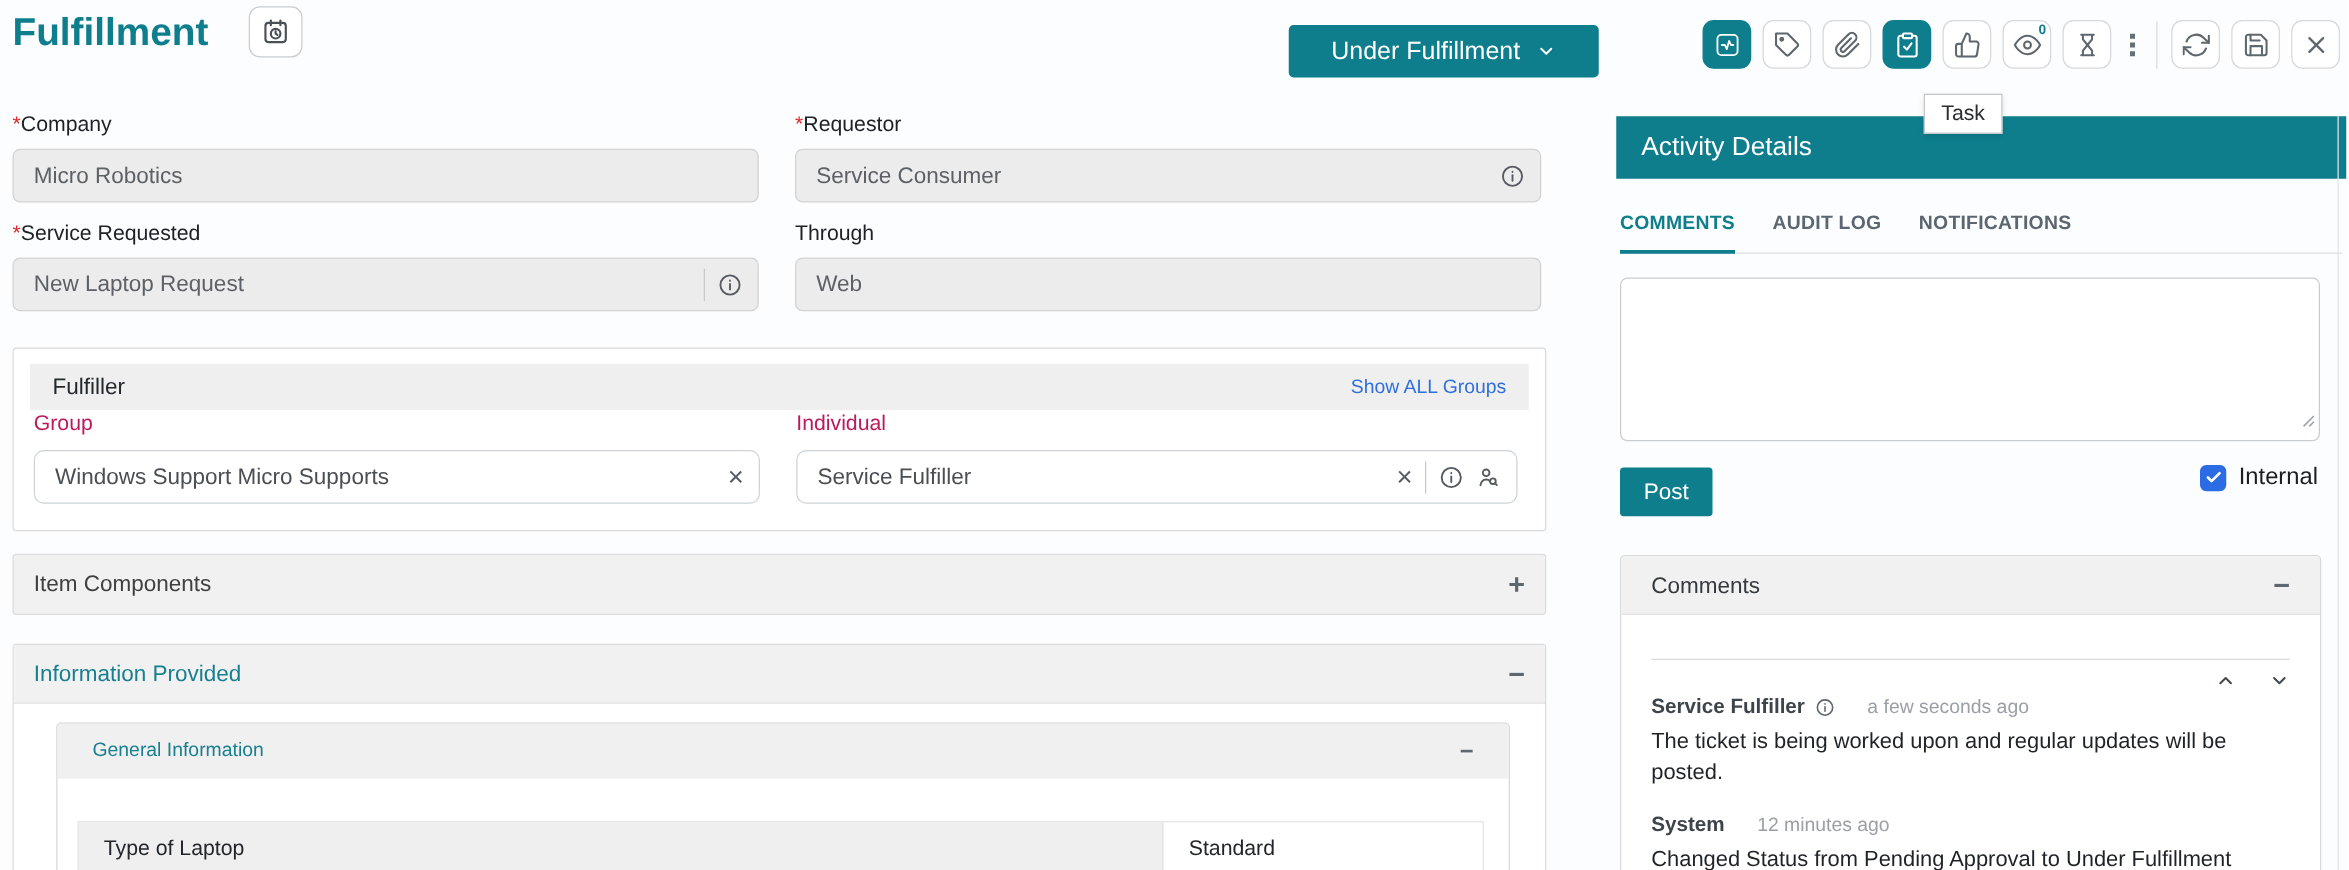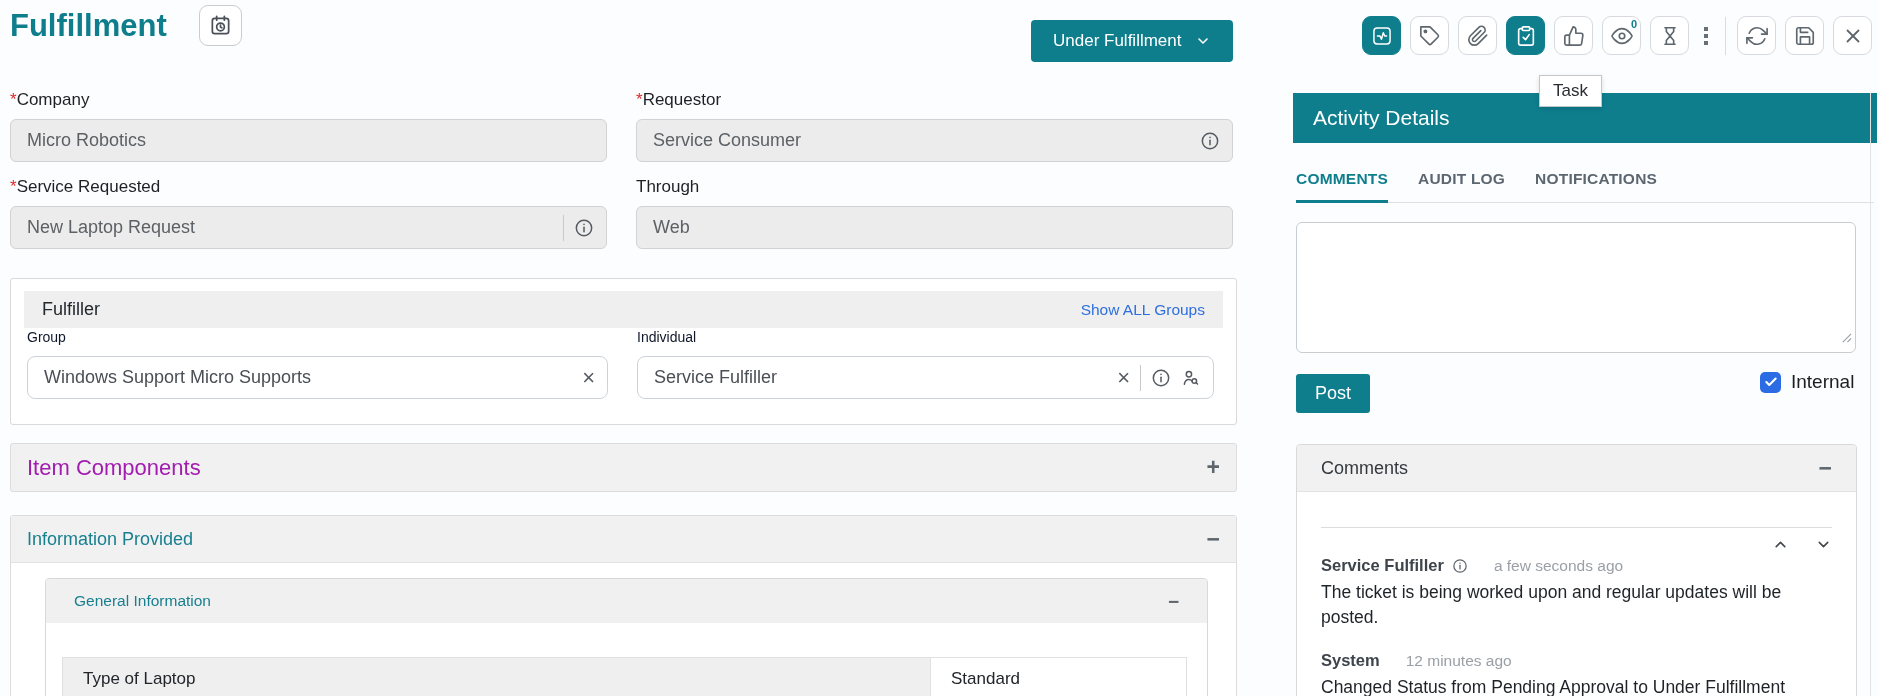--- a/index.html
+++ b/index.html
@@ -15,21 +15,21 @@
   .app{position:relative;width:1879px;height:696px;background:#fcfdff;overflow:hidden;}
 
   
   .title-row{position:absolute;left:10px;top:5px;display:flex;align-items:center;gap:32px;}
   .page-title{font-size:31px;font-weight:600;color:var(--teal);}
   .cal-btn{width:43px;height:41px;border:1px solid #c8cdd2;border-radius:9px;background:#fff;color:#4a5057;display:flex;align-items:center;justify-content:center;cursor:pointer;}
   .breadcrumb{position:absolute;left:10px;top:46px;font-size:17px;}
   .breadcrumb a{color:var(--link);text-decoration:none;cursor:pointer;}
   .breadcrumb .sep{color:var(--link);margin:0 5px;}
 
-  .status-btn{position:absolute;left:1031px;top:20px;height:42px;background:var(--teal);color:#fff;border:none;border-radius:4px;font-size:17px;font-family:inherit;padding:0 22px;display:flex;align-items:center;gap:13px;cursor:pointer;}
+  .status-btn{position:absolute;left:1031px;top:20px;height:42px;background:var(--teal);color:#fff;border:none;border-radius:4px;font-size:20px;font-family:inherit;padding:0 34px;display:flex;align-items:center;gap:13px;cursor:pointer;}
 
   .toolbar{position:absolute;left:1362px;top:16px;display:flex;align-items:center;gap:9px;}
   .tool-btn{width:39px;height:39px;border:1px solid #d6dade;border-radius:9px;background:#fff;color:var(--icon-gray);display:flex;align-items:center;justify-content:center;position:relative;cursor:pointer;}
   .tool-btn.teal{background:var(--teal);border-color:var(--teal);color:#fff;}
   .tool-btn svg{width:22px;height:22px;}
   .watch-badge{position:absolute;top:1px;right:3px;font-size:11px;color:var(--teal);font-weight:700;}
   .kebab{width:16px;height:39px;border:none;background:transparent;display:flex;flex-direction:column;gap:3px;align-items:center;justify-content:center;cursor:pointer;}
   .kebab i{width:4px;height:4px;background:#667078;display:block;}
   .tool-divider{width:1px;height:38px;background:#d8dcdf;margin:0 2px;}
 
@@ -49,29 +49,29 @@
   #f-through{left:636px;top:177px;}
 
   
   .fulfiller{position:absolute;left:10px;top:278px;width:1227px;height:147px;background:#fff;border:1px solid #dadada;border-radius:3px;}
   .f-header{margin:12px 13px 0;height:37px;background:#efefef;display:flex;align-items:center;justify-content:space-between;padding:0 18px;cursor:pointer;}
   .f-title{font-size:18px;color:#23282d;}
   .f-link{font-size:15.5px;color:var(--link);text-decoration:none;cursor:pointer;}
   .f-col{position:absolute;top:50px;}
   #f-group{left:16px;width:581px;}
   #f-individual{left:626px;width:577px;}
-  .f-col .lab{font-size:14px;color:#0f172a;display:block;margin-bottom:11px;}
+  .f-col .lab{font-size:17px;color:#be185d;display:block;margin-bottom:11px;}
   .live-input{height:43px;background:#fff;border:1px solid #ced3d9;border-radius:8px;display:flex;align-items:center;padding:0 16px;font-size:18px;color:#4a4f55;position:relative;}
   .clear-x{font-size:22px;color:#565c63;line-height:1;cursor:pointer;background:none;border:none;font-family:inherit;}
 
   
   .bar{position:absolute;left:10px;width:1227px;background:var(--hdr-gray);border:1px solid #dcdcdc;border-radius:3px;display:flex;align-items:center;justify-content:space-between;padding:0 16px;cursor:pointer;}
   .toggle{font-size:23px;color:#5f676e;font-weight:700;line-height:1;cursor:pointer;}
   #item-components{top:443px;height:49px;}
-  #item-components .bar-title{font-size:22px;color:#a21caf;}
+  #item-components .bar-title{font-size:18px;color:#404040;}
   .ip-section{position:absolute;left:10px;top:515px;width:1227px;height:300px;background:#fff;border:1px solid #dcdcdc;border-radius:3px;}
   .ip-header{height:47px;background:var(--hdr-gray);display:flex;align-items:center;justify-content:space-between;padding:0 16px;cursor:pointer;border-bottom:1px solid #e2e2e2;}
   .ip-title{font-size:18px;color:#177f8e;}
   .gi-box{margin:15px 28px 0 34px;border:1px solid #d8d8d8;border-radius:4px;height:210px;background:#fff;}
   .gi-header{height:44px;background:#f0f0f1;border-radius:4px 4px 0 0;display:flex;align-items:center;justify-content:space-between;padding:0 28px;cursor:pointer;}
   .gi-title{font-size:15.5px;color:#177f8e;}
   .gi-content{padding:34px 16px 0;}
   .info-table{display:flex;width:1125px;border:1px solid #e0e0e0;}
   .info-table .k{width:868px;background:#efeff0;padding:11px 20px;font-size:17px;color:#22262a;border-right:1px solid #e0e0e0;}
   .info-table .v{flex:1;background:#fff;padding:11px 20px;font-size:17px;color:#22262a;}

